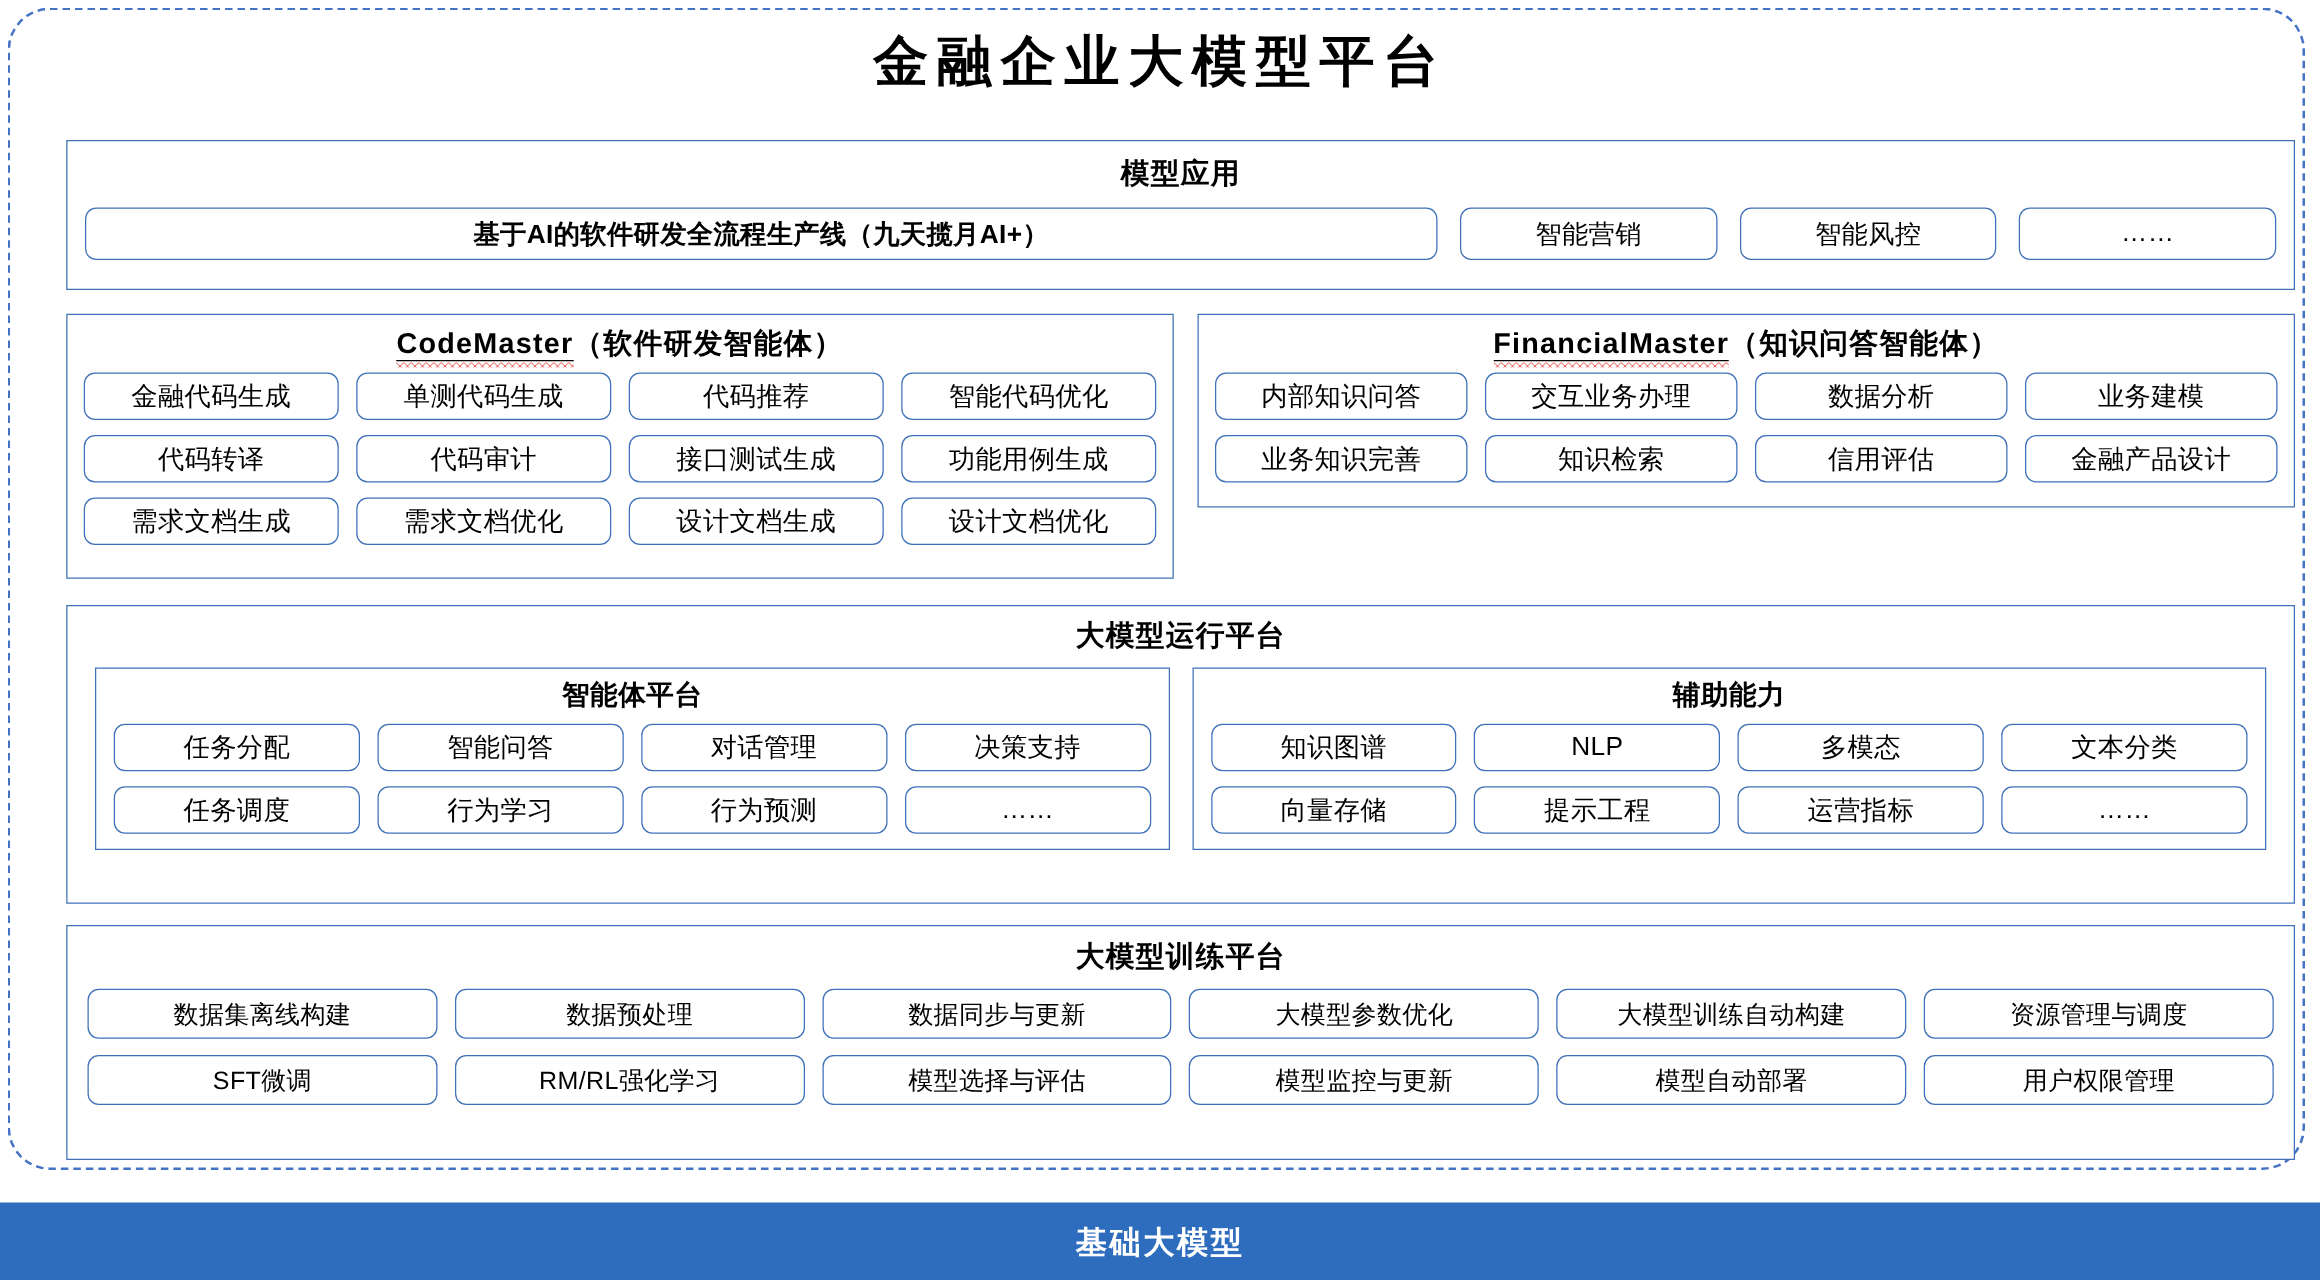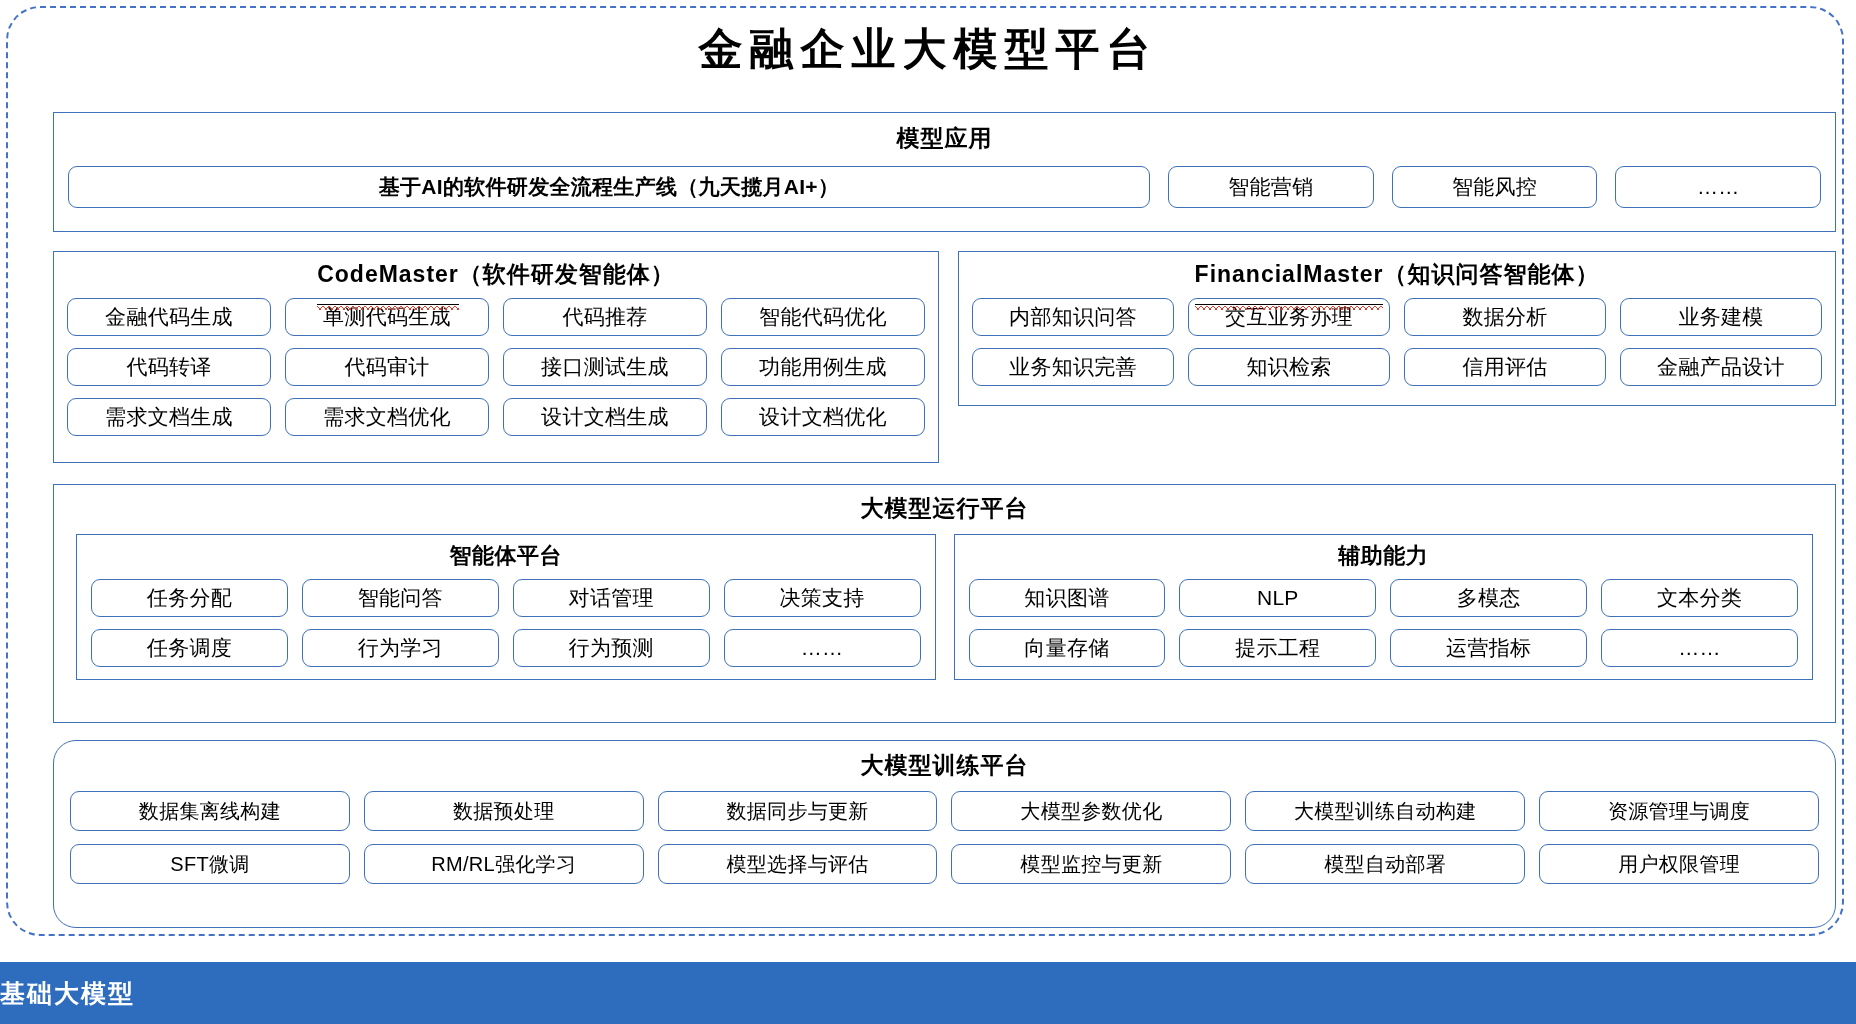--- a/index.html
+++ b/index.html
@@ -63,21 +63,21 @@
     font-weight: 700;
     color: #000000;
     letter-spacing: 0.5px;
   }
 
   
   .sp {
     position: relative;
     text-decoration: none;
     border-bottom: 1.5px solid #000;
-    padding-bottom: 17px;
+    padding-bottom: 1px;
     text-align: right;
   }
   .sp::after {
     content: "";
     position: absolute;
     left: 0;
     right: 0;
     bottom: -6px;
     height: 4px;
     background-image:
@@ -148,41 +148,41 @@
     border: 1.4px solid #3E71B8;
     box-sizing: border-box;
     padding: 6px 14px 12px 14px;
   }
   .sub-panel .panel-title-sub { margin-bottom: 8px; }
   .sub-panel .pill-row { margin-bottom: 12px; }
   .sub-panel .pill-row:last-child { margin-bottom: 0; }
   .sub-panel .pill { height: 38px; }
 
   
-  #training { left: 53px; top: 740px; width: 1783px; height: 188px; border-radius: 23px; }
+  #training { left: 53px; top: 740px; width: 1783px; height: 188px; }
   #training .panel-title { margin-top: 9px; }
   .training-rows {
     margin: 10px 16px 0 16px;
     display: flex;
     flex-direction: column;
     gap: 13px;
   }
   .training-rows .pill { height: 40px; }
 
   
   .base-bar {
     position: absolute;
     left: 0;
     top: 962px;
     width: 1856px;
     height: 62px;
     background: #2E6CBE;
     display: flex;
     align-items: center;
-    justify-content: flex-start;
+    justify-content: center;
     color: #ffffff;
     font-size: 25px;
     font-weight: 700;
     letter-spacing: 2px;
   }
 </style>
 </head>
 <body>
 
 <div class="outer-frame"></div>

